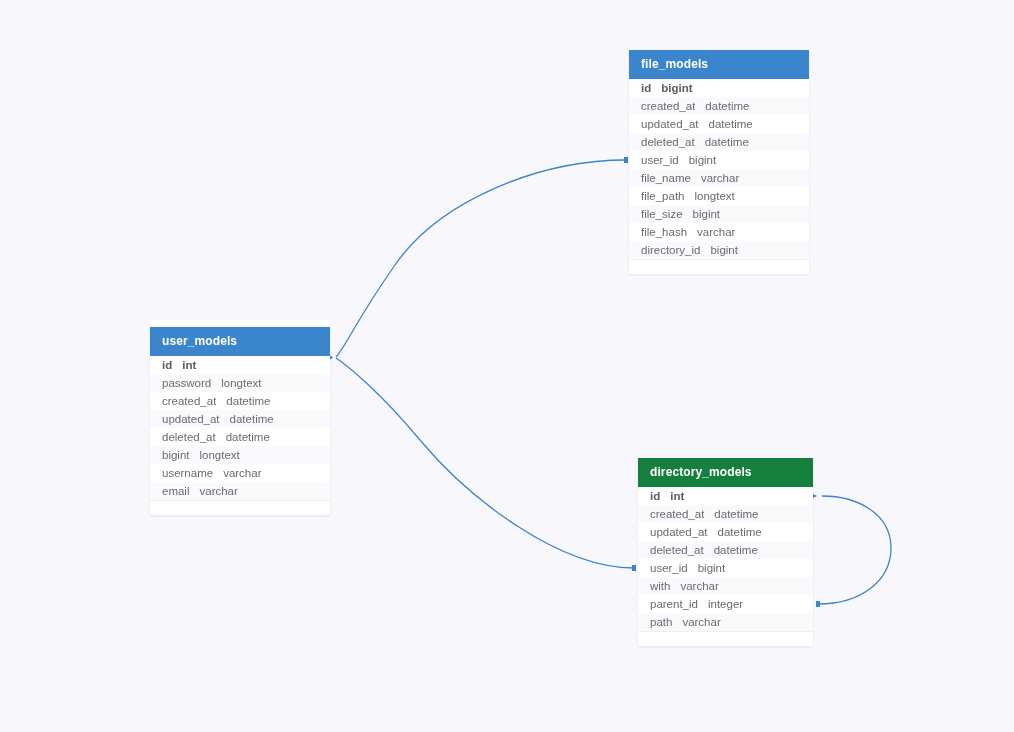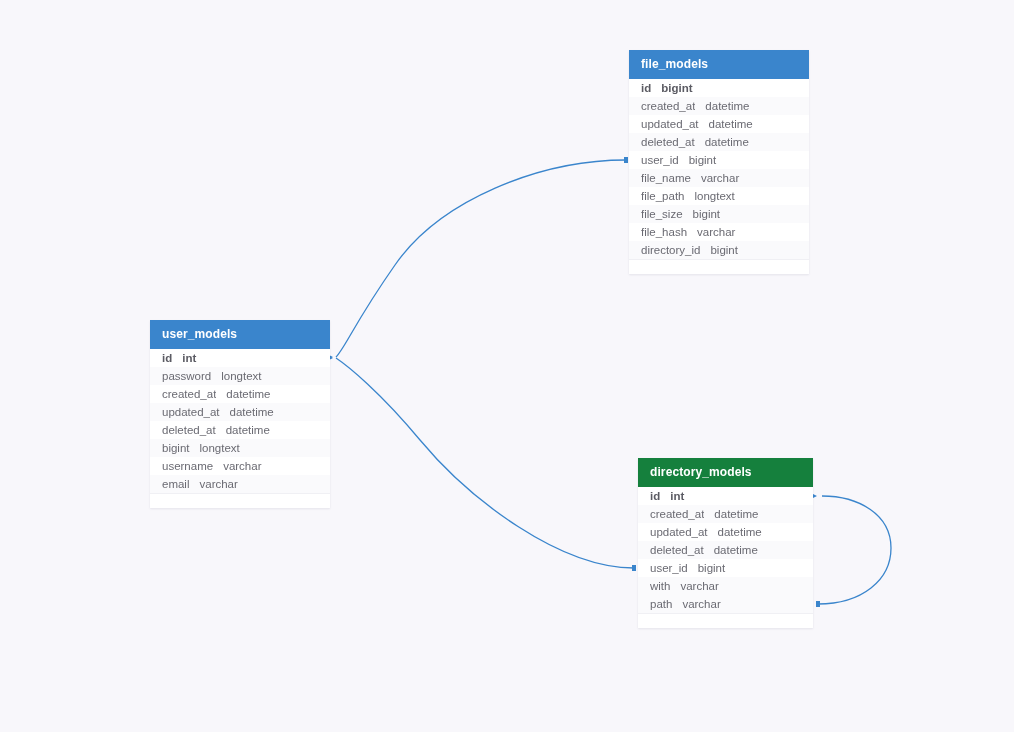--- a/index.html
+++ b/index.html
@@ -158,21 +158,21 @@
             <span class="field-type">varchar</span>
           </div>
           <div class="field-row even">
             <span class="field-name">directory_id</span>
             <span class="field-type">bigint</span>
           </div>
         </div>
         <div class="table-footer"></div>
       </div>
       <div class="table-node" style="left: 150px; top: 320px; width: 180px;">
-        <div class="table-header" style="background: rgb(58, 133, 204);">user_models</div>
+        <div class="table-header" style="background: rgb(58, 133, 204); margin-top: 7px;">user_models</div>
         <div class="table-body">
           <div class="field-row odd pk">
             <span class="field-name">id</span>
             <span class="field-type">int</span>
           </div>
           <div class="field-row even">
             <span class="field-name">password</span>
             <span class="field-type">longtext</span>
           </div>
           <div class="field-row odd">
@@ -222,20 +222,24 @@
             <span class="field-type">datetime</span>
           </div>
           <div class="field-row odd">
             <span class="field-name">user_id</span>
             <span class="field-type">bigint</span>
           </div>
           <div class="field-row even">
             <span class="field-name">with</span>
             <span class="field-type">varchar</span>
           </div>
+          <div class="field-row odd">
+            <span class="field-name">parent_id</span>
+            <span class="field-type">integer</span>
+          </div>
           <div class="field-row even">
             <span class="field-name">path</span>
             <span class="field-type">varchar</span>
           </div>
         </div>
         <div class="table-footer"></div>
       </div>
     </div>
 
 

